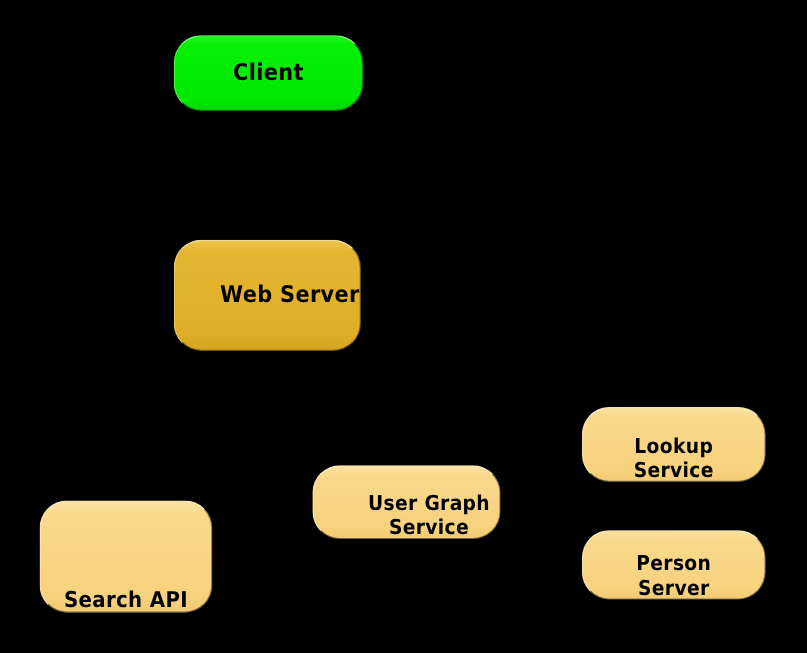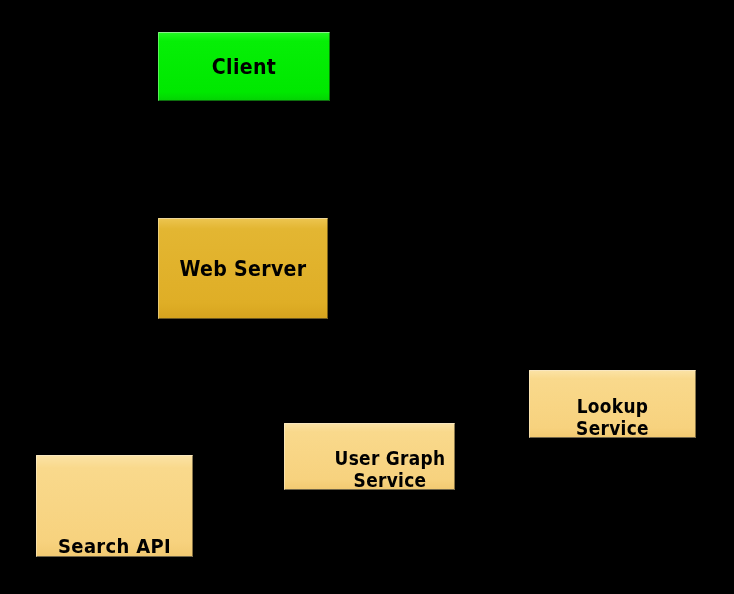--- a/index.html
+++ b/index.html
@@ -34,34 +34,36 @@
     font-family: "DejaVu Sans", sans-serif;
     font-weight: bold;
     letter-spacing: 0.3px;
     line-height: 1.18;
     border-top: 1px solid rgba(255,255,255,0.55);
     border-left: 1px solid rgba(255,255,255,0.35);
     border-right: 1px solid rgba(0,0,0,0.45);
     border-bottom: 1px solid rgba(0,0,0,0.55);
     box-shadow: 2px 3px 4px rgba(0,0,0,0.85);
     user-select: none;
+    border-radius: 25px;
   }
 
   .node .label {
     display: block;
     white-space: pre-line;
     transform: scaleY(1.1);
   }
 
   
   .c-green {
     background: linear-gradient(180deg, #22f722 0%, #06ef06 12%, #00e800 88%, #03d403 100%);
   }
   .c-gold-dark {
     background: linear-gradient(180deg, #ecc44e 0%, #e3b632 10%, #dfae26 85%, #d6a41e 100%);
+    justify-content: flex-end;
   }
   .c-gold-light {
     background: linear-gradient(180deg, #fbe2a4 0%, #f9d98c 12%, #f7d27e 86%, #f2ca72 100%);
     align-items: flex-end;
   }
 </style>
 </head>
 <body>
 
 <div id="canvas">
@@ -77,18 +79,22 @@
   <div class="node c-gold-light" style="left:529px; top:370px; width:167px; height:68px; font-size:17px;">
     <span class="label">Lookup
 Service</span>
   </div>
 
   <div class="node c-gold-light" style="left:284px; top:423px; width:171px; height:67px; font-size:17px;padding-left:41px;">
     <span class="label">User Graph
 Service</span>
   </div>
 
+  <div class="node c-gold-light" style="left:529px; top:482px; width:167px; height:63px; font-size:17px;">
+    <span class="label">Person
+Server</span>
+  </div>
 
   <div class="node c-gold-light" style="left:36px; top:455px; width:157px; height:102px; font-size:18px;">
     <span class="label">Search API</span>
   </div>
 
 </div>
 
 </body></html>

